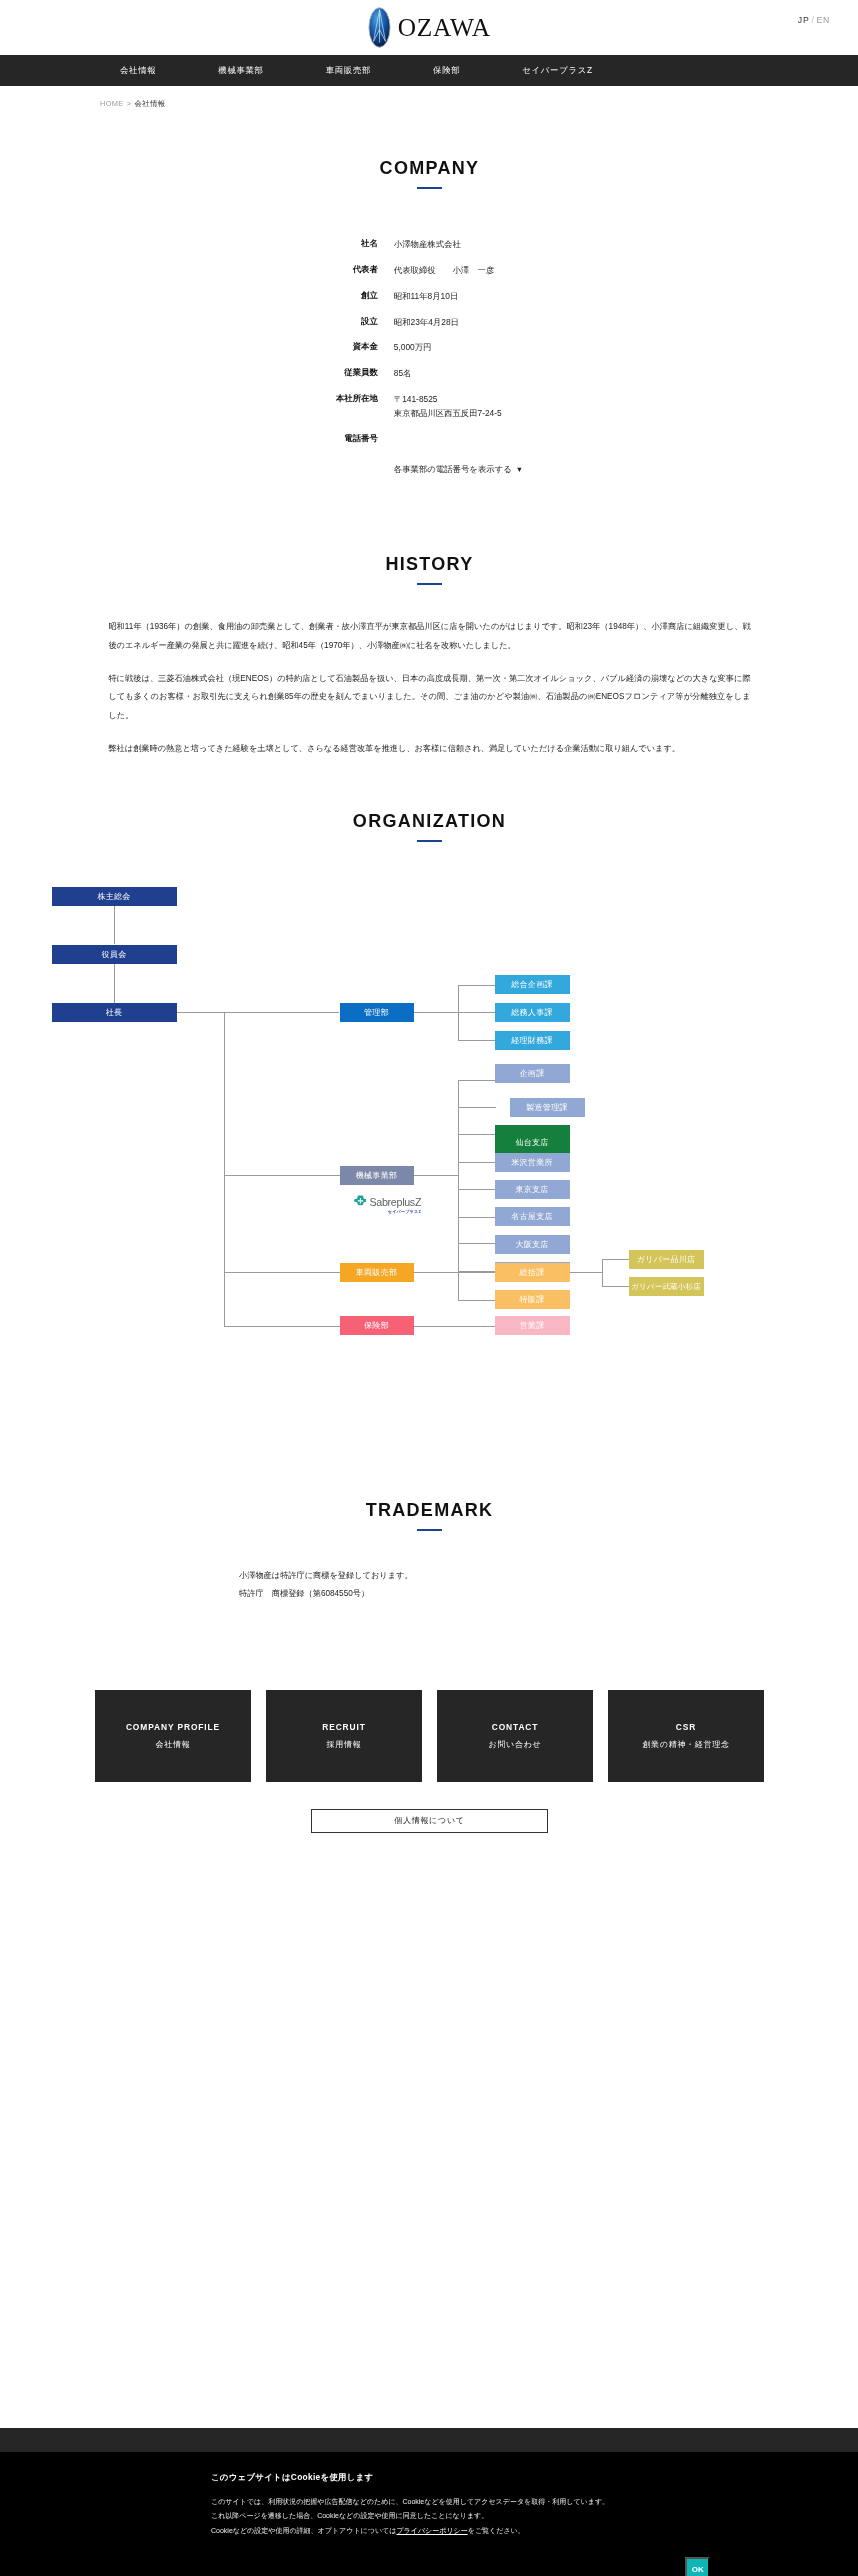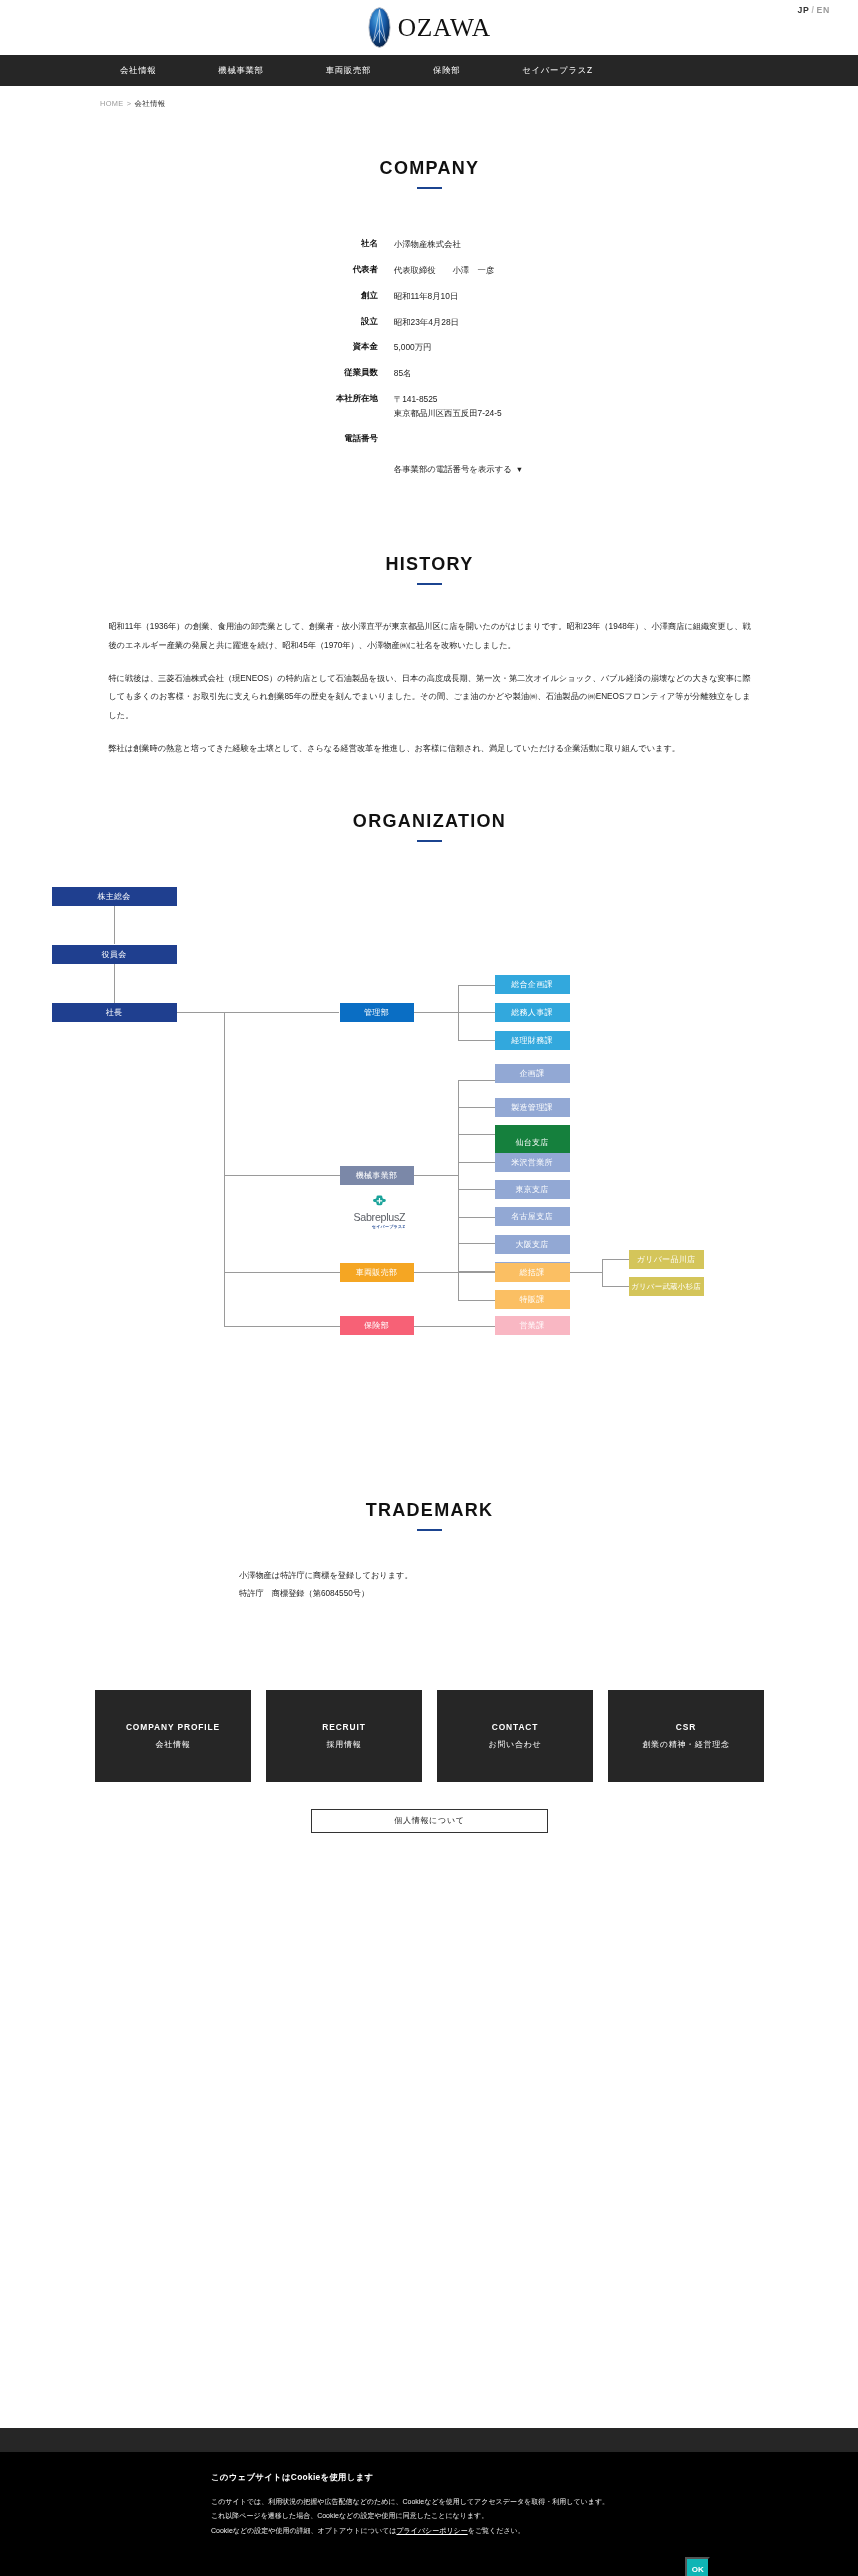--- a/index.html
+++ b/index.html
@@ -27,25 +27,24 @@
   .logo-text {
     font-size:25.4px;
     letter-spacing:0.7px;
     font-weight:400;
     color:#111;
     font-family:"Liberation Serif","DejaVu Serif",serif;
   }
   .lang-switch {
     position:absolute;
     right:29px;
-    top:5px;
+    top:15px;
     font-size:8.7px;
     letter-spacing:0.7px;
     color:#555;
-    font-weight:bold;
   }
   .lang-switch .sep { color:#bbb; margin:0 2px; }
   .lang-switch .jp { color:#333; }
   .lang-switch .en { color:#999; }
 
   
   .main-nav {
     height:31px;
     background:#262626;
     display:flex;
@@ -153,21 +152,20 @@
     cursor:pointer;
   }
   .oline { position:absolute; background:#9a9a9a; }
   .oline.h { height:0.7px; }
   .oline.v { width:0.7px; }
   .sabre-logo {
     position:absolute;
     display:flex;
     align-items:center;
     gap:3.3px;
-    flex-direction:column;
   }
   .sabre-txt {
     font-size:10.7px;
     color:#5b5f66;
     font-family:"Liberation Sans","DejaVu Sans",sans-serif;
     letter-spacing:-0.3px;
     position:relative;
   }
   .sabre-sub {
     position:absolute;
@@ -493,21 +491,21 @@
       </svg>
       <span class="sabre-txt">
         <span>SabreplusZ</span>
         <span class="sabre-sub">セイバープラスZ</span>
       </span>
     </div>
 
     <div class="obox" style="left:443px; top:193px; width:75px; height:19px; background:#92a8d4;">
       <span>企画課</span>
     </div>
-    <div class="obox" style="left:443px; top:227px; width:75px; height:19px; background:#92a8d4;">
+    <div class="obox" style="left:458px; top:227px; width:75px; height:19px; background:#92a8d4;">
       <span>製造管理課</span>
     </div>
     <div class="obox" style="left:443px; top:254px; width:75px; height:34px; background:#15803d;">
       <span>仙台支店</span>
     </div>
     <div class="obox" style="left:443px; top:282px; width:75px; height:19px; background:#92a8d4;">
       <span>米沢営業所</span>
     </div>
     <div class="obox" style="left:443px; top:309px; width:75px; height:19px; background:#92a8d4;">
       <span>東京支店</span>

